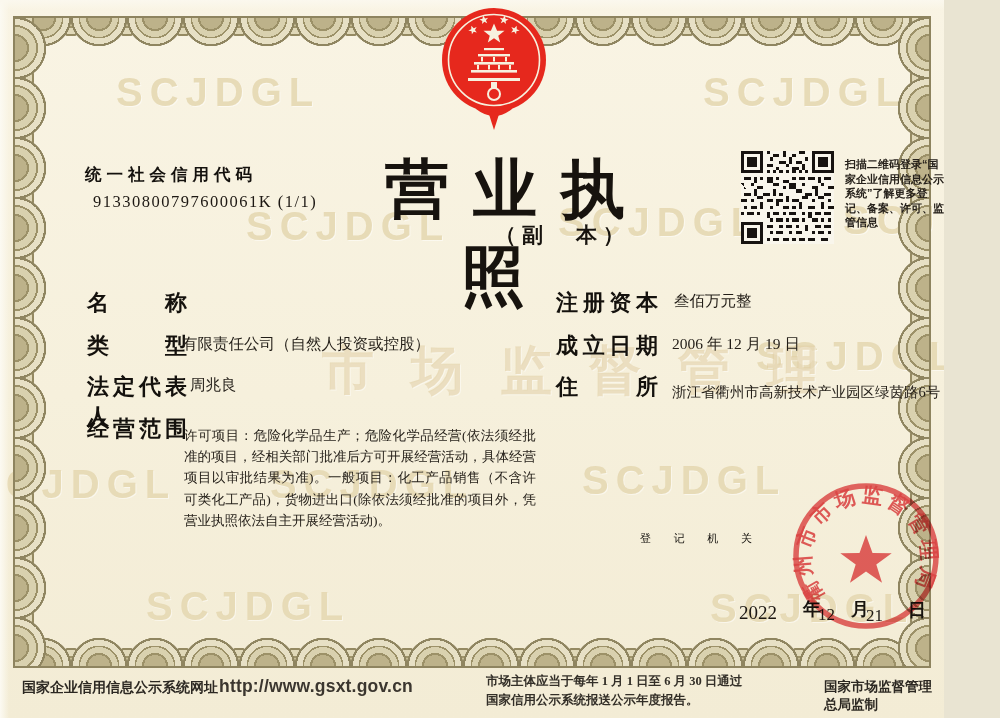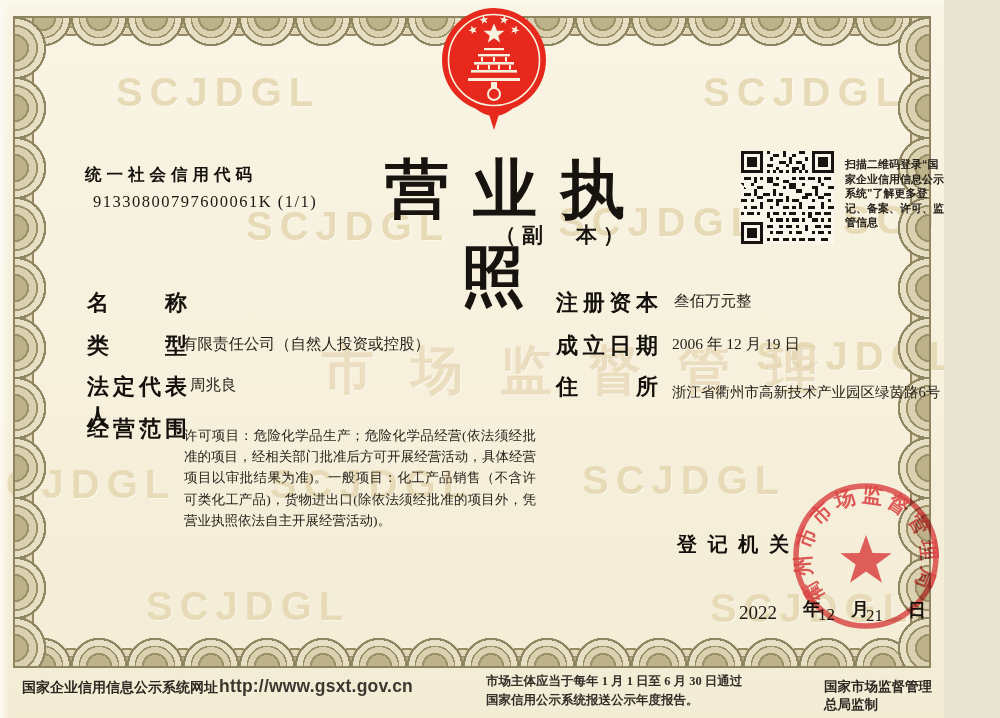--- a/index.html
+++ b/index.html
@@ -59,22 +59,22 @@
       line-height:1.32;color:#26211b;}
 
   
   .flabel{position:absolute;left:87px;width:100px;font-family:"Liberation Sans",sans-serif;
       font-weight:700;font-size:22px;color:#14110d;text-align:justify;text-align-last:justify;}
   .flabel-r{left:556px;width:102px;}
   .fvalue{position:absolute;font-size:15.5px;color:#221d17;}
   .scope-text{width:352px;font-size:13.5px;line-height:1.57;text-align:justify;color:#221d17;}
 
   
-  .authority{position:absolute;left:677px;top:531px;width:112px;
-      font-family:"Liberation Sans",sans-serif;font-weight:700;font-size:20px;
+  .authority{position:absolute;left:640px;top:531px;width:112px;
+      font-family:"Liberation Sans",sans-serif;font-weight:400;font-size:11px;
       color:#14110d;text-align:justify;text-align-last:justify;}
   .dt{position:absolute;font-weight:700;font-size:18px;color:#17130e;}
   .dt-num{position:absolute;font-weight:400;font-size:17px;color:#1c1712;}
 
   
   .seal{position:absolute;left:786px;top:478px;width:162px;height:162px;
       mix-blend-mode:multiply;opacity:.93;}
 
   
   .footer-left{position:absolute;left:22px;top:676px;display:flex;align-items:baseline;}

